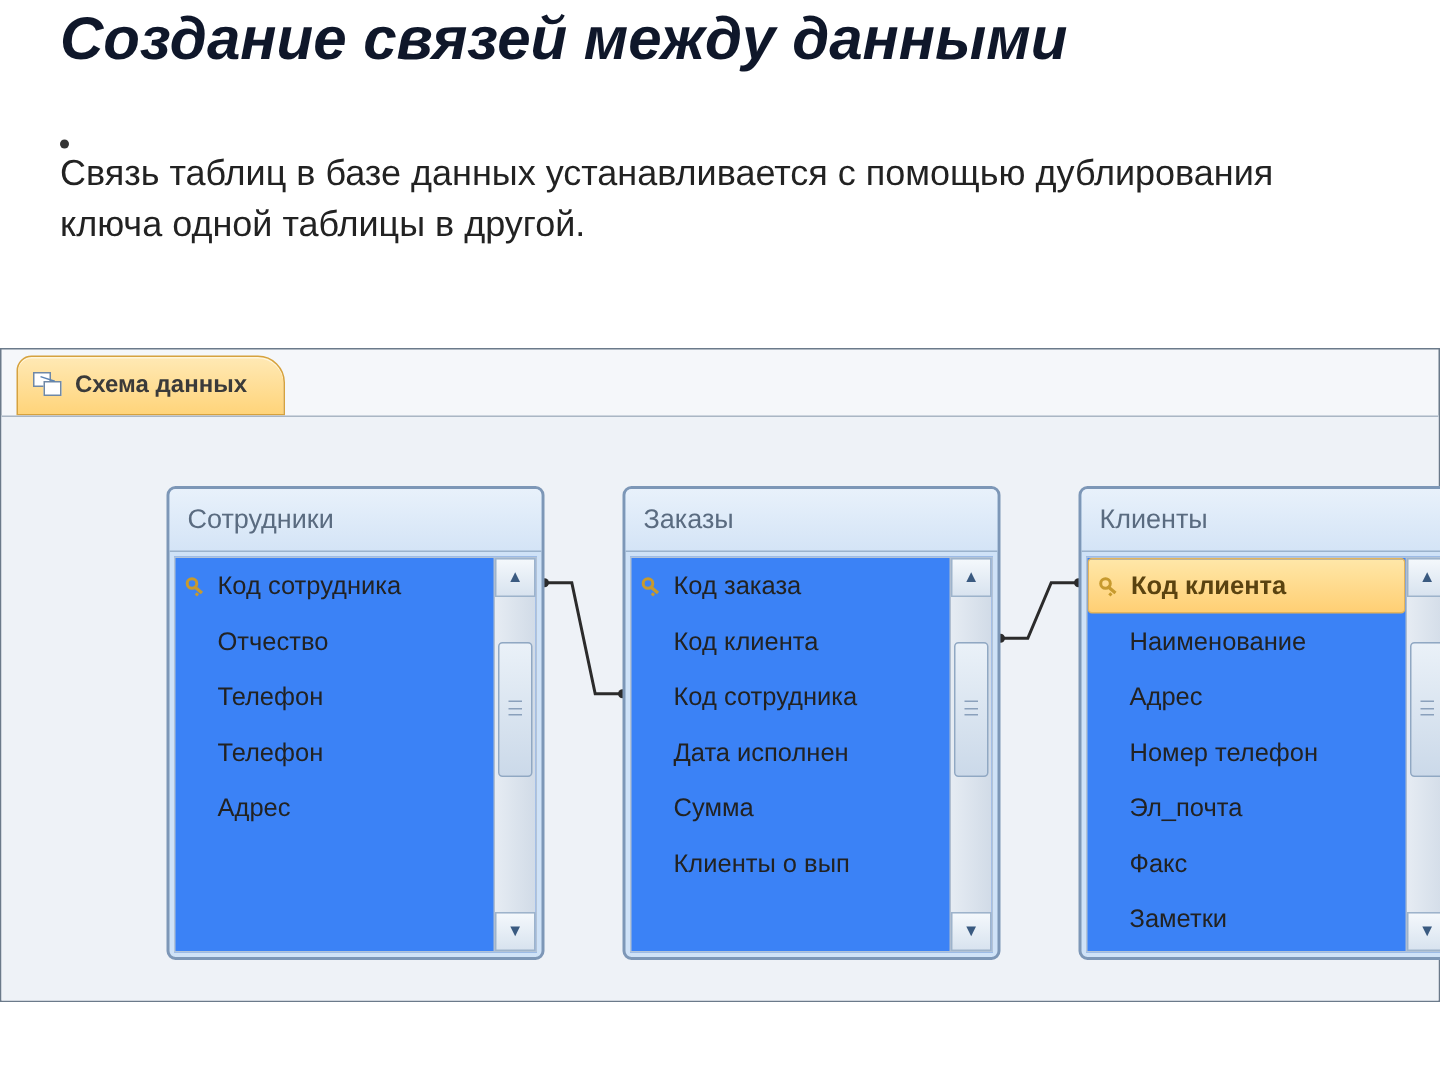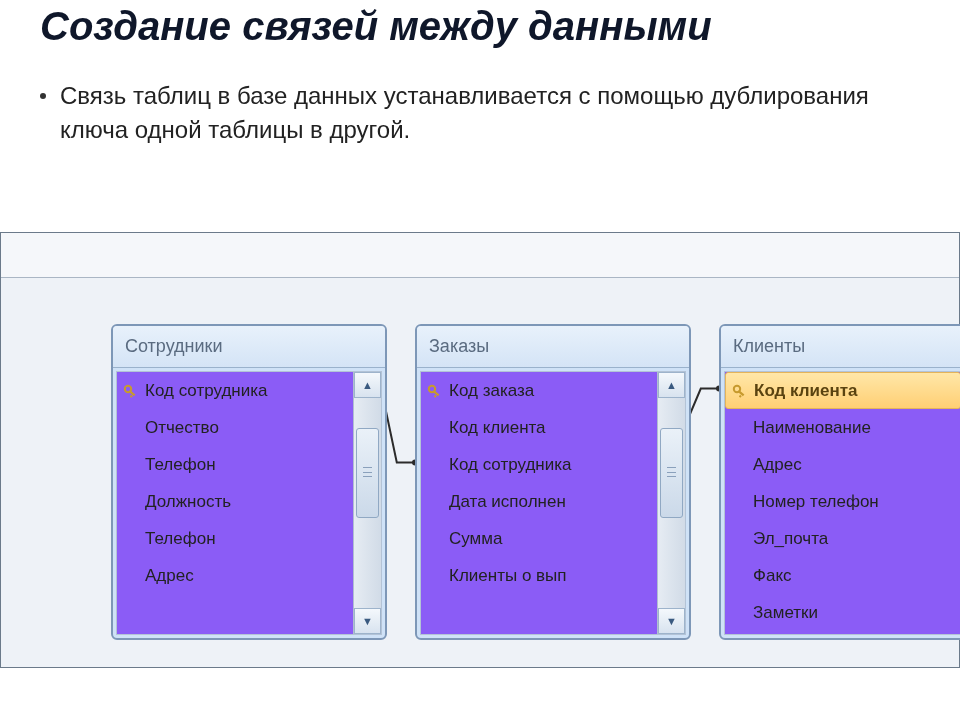--- a/index.html
+++ b/index.html
@@ -19,20 +19,21 @@
     color: #0f172a;
     margin: 4px 40px 30px 40px;
   }
   .bullet-row {
     display: flex;
     align-items: flex-start;
     margin: 0 40px 30px 40px;
     font-size: 24px;
     color: #222;
     line-height: 1.4;
+    flex-direction: column;
   }
   .bullet-dot {
     width: 6px; height: 6px; background:#333; border-radius:50%;
     margin: 14px 14px 0 0;
     flex-shrink:0;
   }
   .screenshot-area {
     position: absolute;
     left: 0;
     top: 232px;
@@ -72,42 +73,42 @@
   .workspace {
     position:absolute;
     left:0; right:0; top:44px; bottom:0;
     background:#eef2f7;
     border-top:1px solid #aab6c4;
   }
   
   .tbl {
     position:absolute;
     top: 46px;
-    width: 276px;
+    width: 252px;
     height: 316px;
     border: 2px solid #7d97b7;
     border-radius: 6px;
     background:#cfe2f7;
     display:flex;
     flex-direction:column;
     overflow:hidden;
   }
   .tbl-header {
     height: 42px;
     background: linear-gradient(#e8f1fb,#d4e4f6);
     display:flex; align-items:center;
     padding-left:12px;
     color:#5a6b80;
     font-size:18px;
     border-bottom:1px solid #9ab2cc;
   }
   .tbl-body {
     flex:1;
     display:flex;
-    background:#8b5cf6;
+    background:#3b82f6;
     margin:3px;
     border:1px solid #b3c3d6;
   }
   .field-list {
     flex:1;
     display:flex;
     flex-direction:column;
     overflow:hidden;
   }
   .field {
@@ -172,20 +173,28 @@
 <body>
 
 <div class="slide-title">Создание связей между данными</div>
 
 <div class="bullet-row">
   <div class="bullet-dot"></div>
   <div>Связь таблиц в базе данных устанавливается с помощью дублирования ключа одной таблицы в другой.</div>
 </div>
 
 <div class="screenshot-area">
+  <div class="tab">
+    <span class="tab-icon">
+      <span class="b1"></span>
+        <span class="b2"></span>
+        <span class="lk"></span>
+    </span>
+    <span class="tab-label">Схема данных</span>
+  </div>
   <div class="workspace" id="workspace">
     <svg class="rel-svg" id="rel-svg">
         <path d="M 362 110.5 L 380.2 110.5 L 395.8 184.5 L 414 184.5"></path>
         <circle cx="362" cy="110.5" r="3"></circle>
         <circle cx="414" cy="184.5" r="3"></circle>
         <path d="M 666 147.5 L 684.2 147.5 L 699.8 110.5 L 718 110.5"></path>
         <circle cx="666" cy="147.5" r="3"></circle>
         <circle cx="718" cy="110.5" r="3"></circle>
       </svg>
   <div class="tbl" style="left: 110px;">
@@ -202,24 +211,20 @@
               </span>
               <span>Код сотрудника</span>
             </div>
             <div class="field">
               <span class="key-spacer"></span>
               <span>Отчество</span>
             </div>
             <div class="field">
               <span class="key-spacer"></span>
               <span>Телефон</span>
-            </div>
-            <div class="field">
-              <span class="key-spacer"></span>
-              <span>Должность</span>
             </div>
             <div class="field">
               <span class="key-spacer"></span>
               <span>Телефон</span>
             </div>
             <div class="field">
               <span class="key-spacer"></span>
               <span>Адрес</span>
             </div>
           </div>

